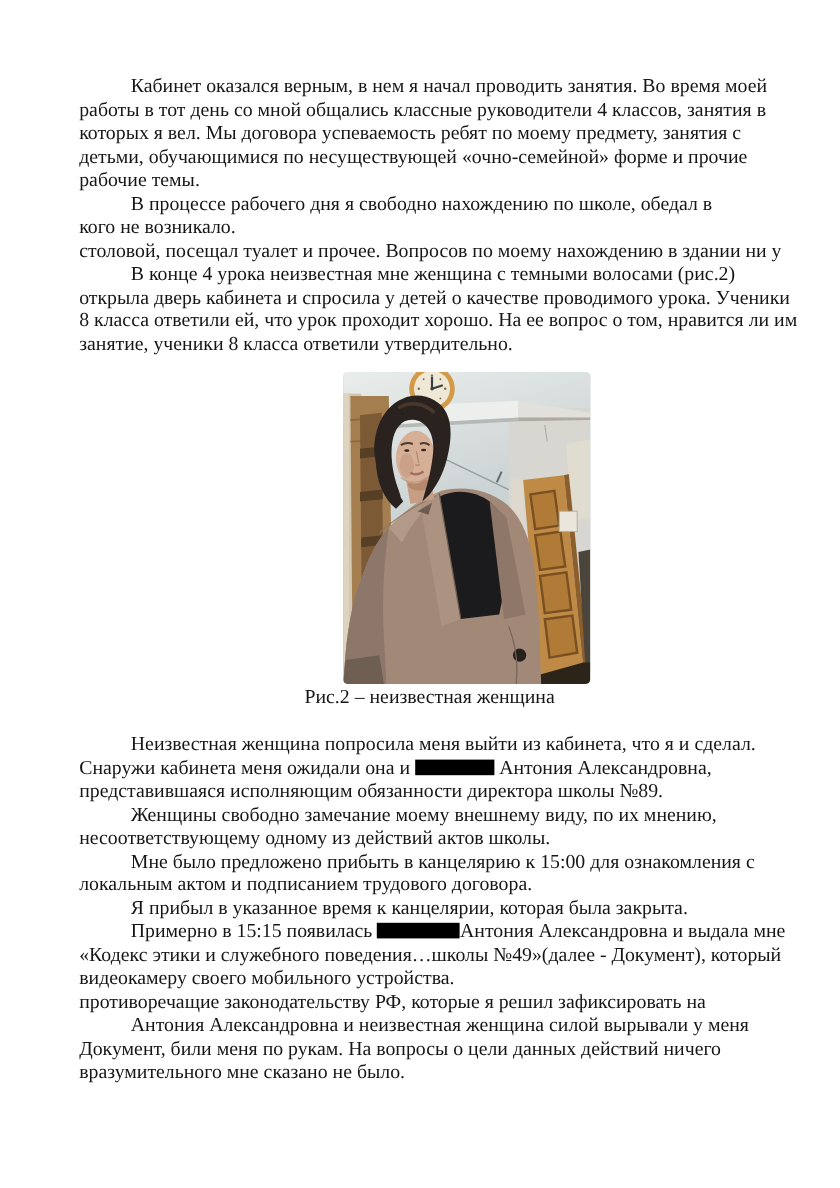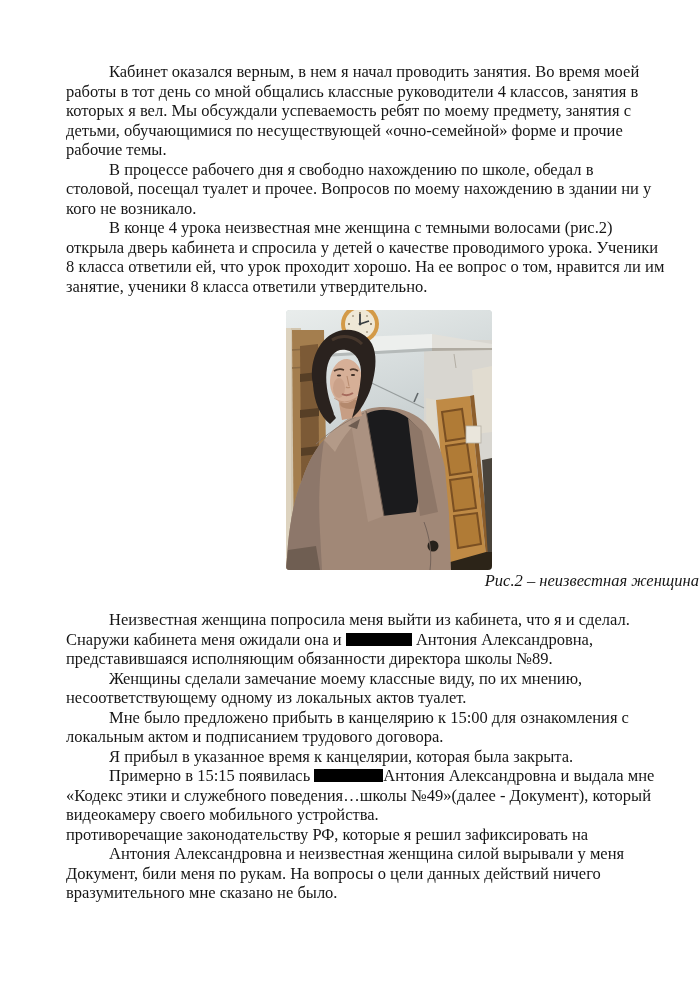--- a/index.html
+++ b/index.html
@@ -8,46 +8,46 @@
     font-family:"Liberation Serif","DejaVu Serif",serif;color:#161616;overflow:hidden;margin-left:17px;
   }
   .textblock{position:absolute;left:49px;width:610px;font-size:16.5px;line-height:19.5px;}
   #block1{top:62px;}
   #block2{top:610px;}
   .para{margin:0;padding:0;}
   .line{white-space:nowrap;height:19.5px;line-height:19.5px;}
   .line.first{padding-left:43px;}
   .redact{display:inline-block;height:13px;background:#000;vertical-align:-1px;}
   .caption{
-    position:absolute;top:571px;left:0;width:682px;text-align:right;
-    font-size:16.5px;line-height:19.5px;font-style:italic;
+    position:absolute;top:571px;left:0;width:682px;text-align:center;
+    font-size:16.5px;line-height:19.5px;
   }
   figure.figure{
     position:absolute;left:269px;top:310px;width:206px;height:260px;margin:0;padding:0;
     border-radius:4px;overflow:hidden;background:#ccd3d4;
   }
   figure.figure svg{display:block;width:206px;height:260px;}
 </style>
 </head>
 <body>
 
 <div class="page">
 
   <div id="block1" class="textblock">
       <div class="para">
         <div class="line first">Кабинет оказался верным, в нем я начал проводить занятия. Во время моей</div>
         <div class="line">работы в тот день со мной общались классные руководители 4 классов, занятия в</div>
-        <div class="line">которых я вел. Мы обсуждали успеваемость ребят по моему предмету, занятия с</div>
+        <div class="line">которых я вел. Мы договора успеваемость ребят по моему предмету, занятия с</div>
         <div class="line">детьми, обучающимися по несуществующей «очно-семейной» форме и прочие</div>
         <div class="line">рабочие темы.</div>
       </div>
       <div class="para">
         <div class="line first">В процессе рабочего дня я свободно нахождению по школе, обедал в</div>
+        <div class="line">кого не возникало.</div>
         <div class="line">столовой, посещал туалет и прочее. Вопросов по моему нахождению в здании ни у</div>
-        <div class="line">кого не возникало.</div>
       </div>
       <div class="para">
         <div class="line first">В конце 4 урока неизвестная мне женщина с темными волосами (рис.2)</div>
         <div class="line">открыла дверь кабинета и спросила у детей о качестве проводимого урока. Ученики</div>
         <div class="line">8 класса ответили ей, что урок проходит хорошо. На ее вопрос о том, нравится ли им</div>
         <div class="line">занятие, ученики 8 класса ответили утвердительно.</div>
       </div>
     </div>
 
   <figure class="figure" aria-label="фото">
@@ -160,22 +160,22 @@
 
   <div class="caption">Рис.2 – неизвестная женщина</div>
 
   <div id="block2" class="textblock">
       <div class="para">
         <div class="line first">Неизвестная женщина попросила меня выйти из кабинета, что я и сделал.</div>
         <div class="line">Снаружи кабинета меня ожидали она и <span class="redact" style="width: 66px;"></span> Антония Александровна,</div>
         <div class="line">представившаяся исполняющим обязанности директора школы №89.</div>
       </div>
       <div class="para">
-        <div class="line first">Женщины сделали замечание моему классные виду, по их мнению,</div>
-        <div class="line">несоответствующему одному из локальных актов туалет.</div>
+        <div class="line first">Женщины свободно замечание моему внешнему виду, по их мнению,</div>
+        <div class="line">несоответствующему одному из действий актов школы.</div>
       </div>
       <div class="para">
         <div class="line first">Мне было предложено прибыть в канцелярию к 15:00 для ознакомления с</div>
         <div class="line">локальным актом и подписанием трудового договора.</div>
       </div>
       <div class="para">
         <div class="line first">Я прибыл в указанное время к канцелярии, которая была закрыта.</div>
       </div>
       <div class="para">
         <div class="line first">Примерно в 15:15 появилась <span class="redact" style="width: 69px;"></span>Антония Александровна и выдала мне</div>

